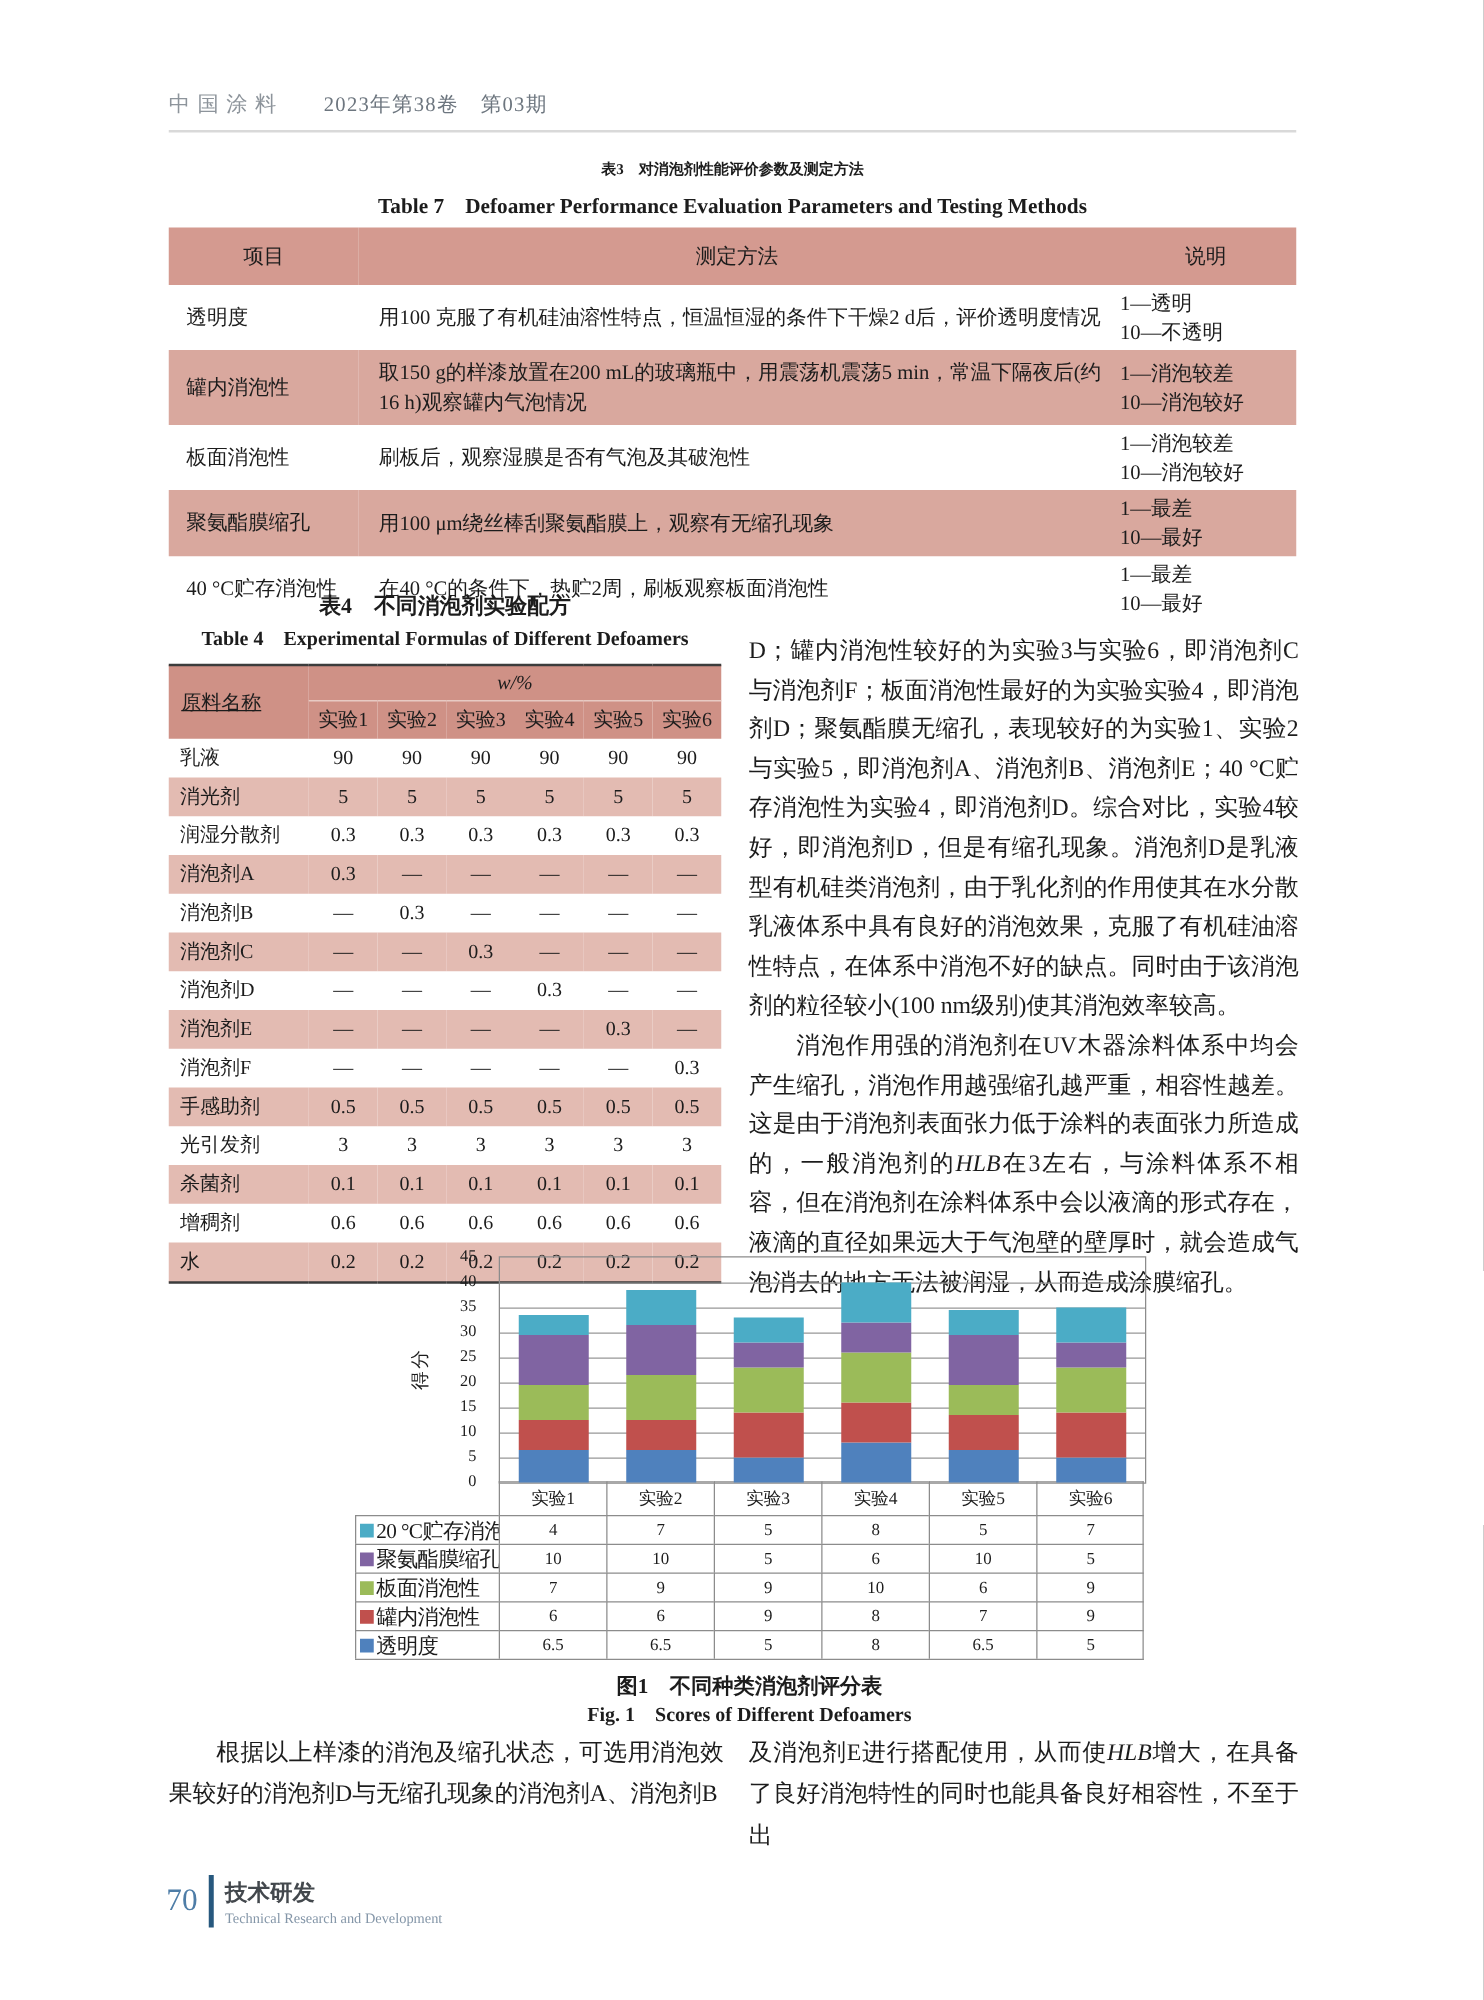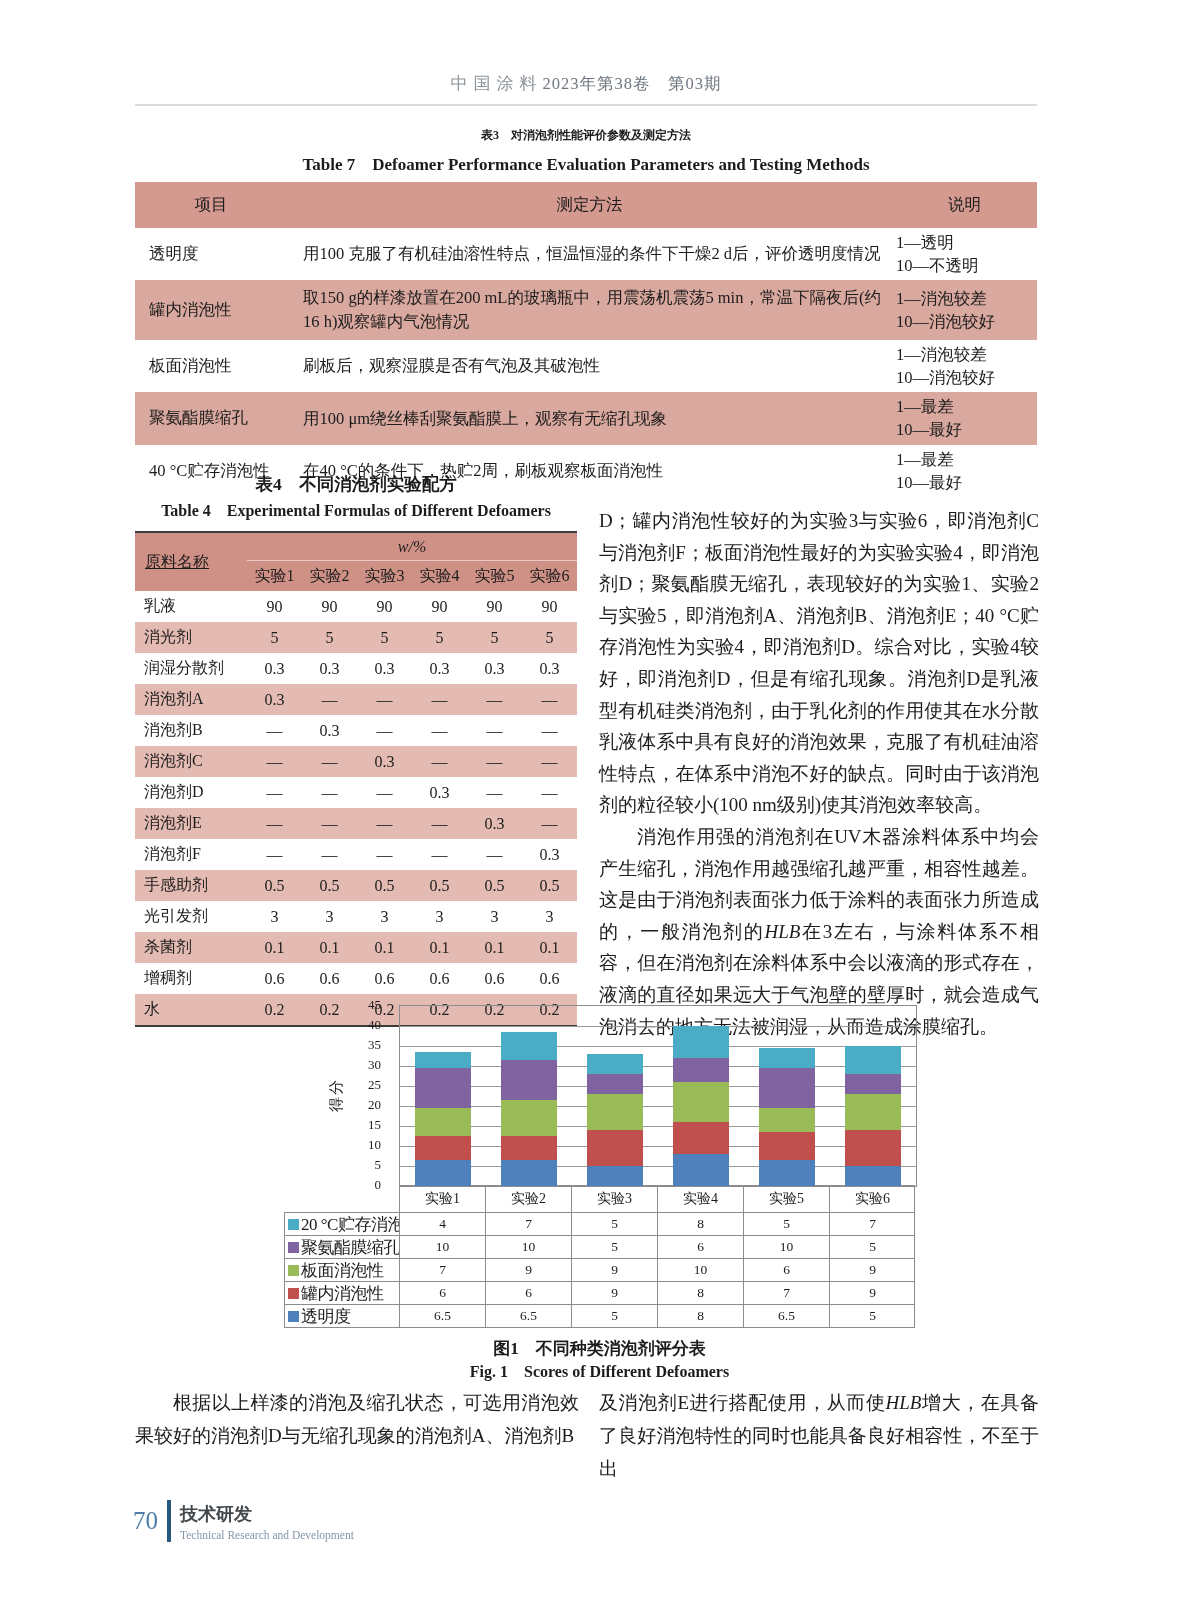--- a/index.html
+++ b/index.html
@@ -1,22 +1,22 @@
 <!DOCTYPE html>
 <html><head>
 <meta charset="utf-8">
 <style>
   html,body{margin:0;padding:0;background:#888;}
   .page{position:relative;width:1187px;height:1600px;background:#ffffff;margin:0 auto;
         font-family:"Liberation Serif","DejaVu Serif",serif;color:#1c1c1c;overflow:hidden;}
 
   
   .pg-header{position:absolute;left:135px;top:72px;width:902px;display:flex;
-             justify-content:center;align-items:flex-end;padding-bottom:9px;
-             border-bottom:2px solid #d9d9d9;}
+             justify-content:flex-start;align-items:flex-end;padding-bottom:9px;
+             border-bottom:2px solid #d9d9d9;gap:32px;}
   .journal{font-size:17px;color:#8d949b;letter-spacing:6px;}
   .issue{font-size:16.5px;color:#6d767f;letter-spacing:1px;}
 
   
   .t3-title-cn{position:absolute;left:135px;top:127px;width:902px;text-align:center;
                font-size:12px;font-weight:700;}
   .t3-title-en{position:absolute;left:135px;top:153px;width:902px;text-align:center;
                font-size:17px;font-weight:700;}
   table.t3{position:absolute;left:135px;top:182px;width:902px;border-collapse:collapse;
            font-size:16.5px;table-layout:fixed;}

